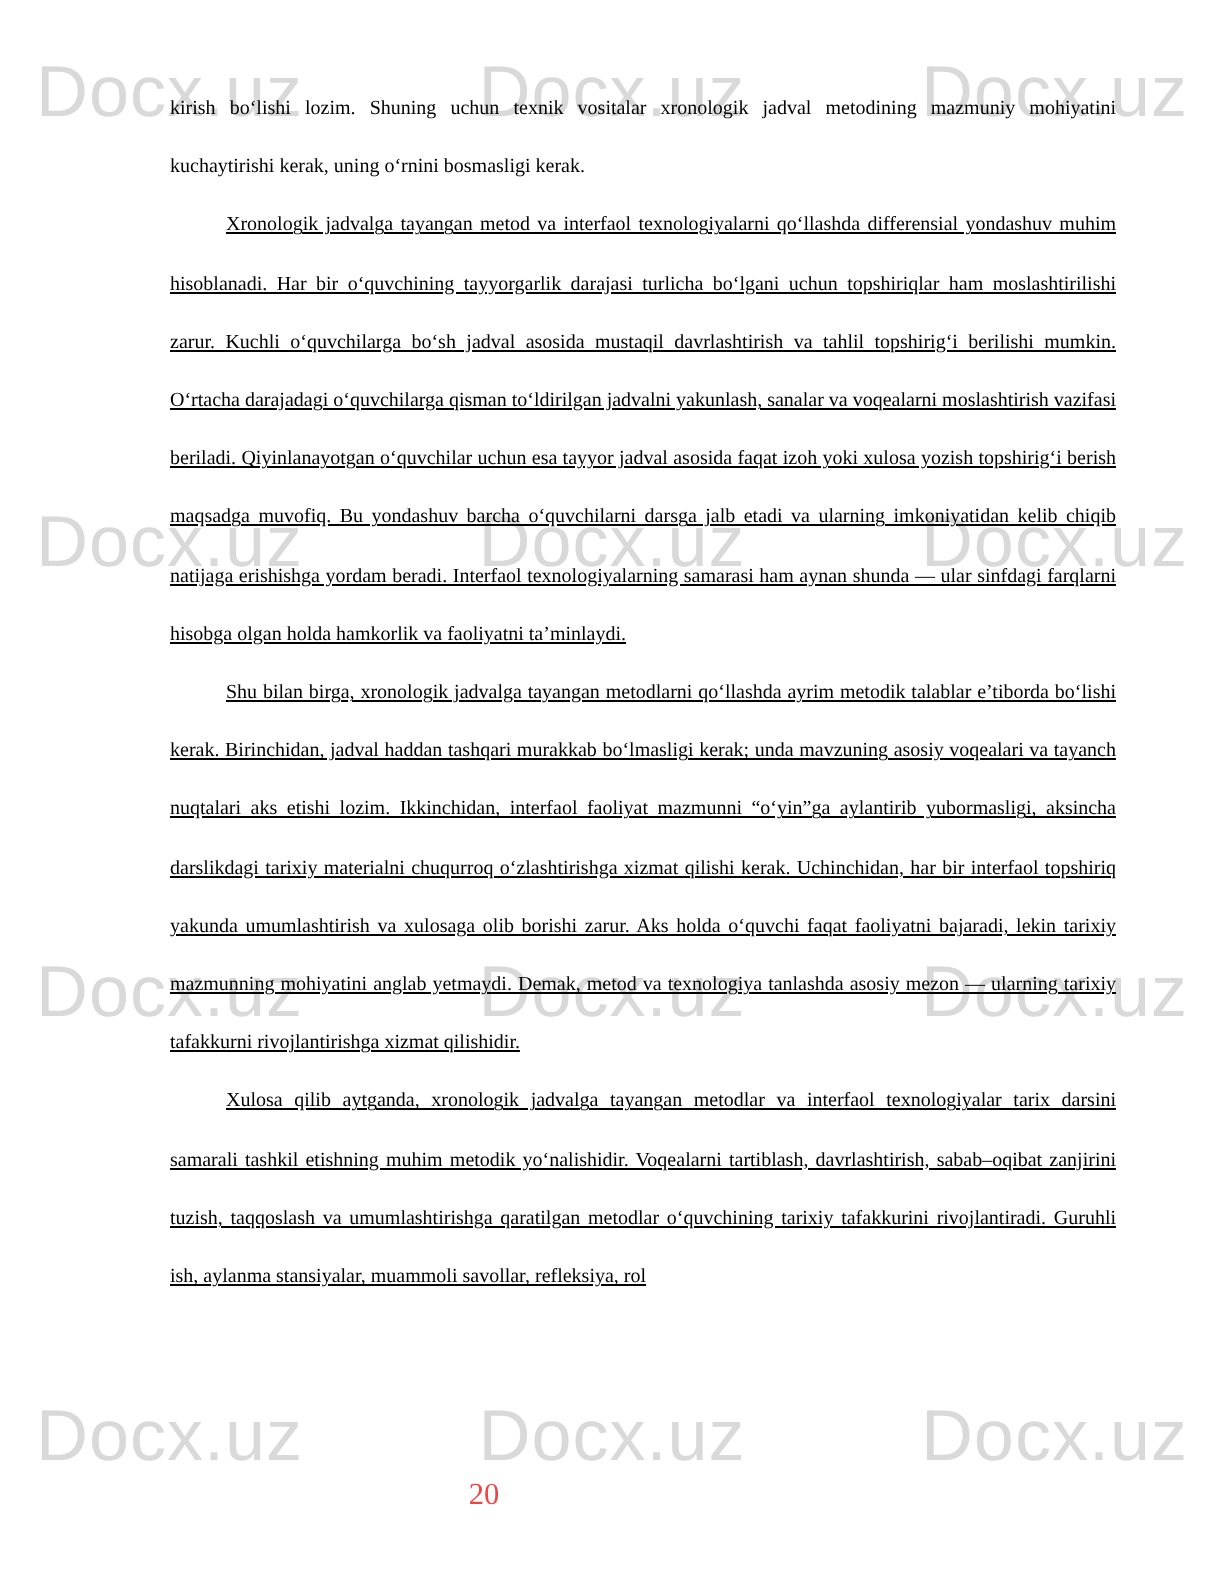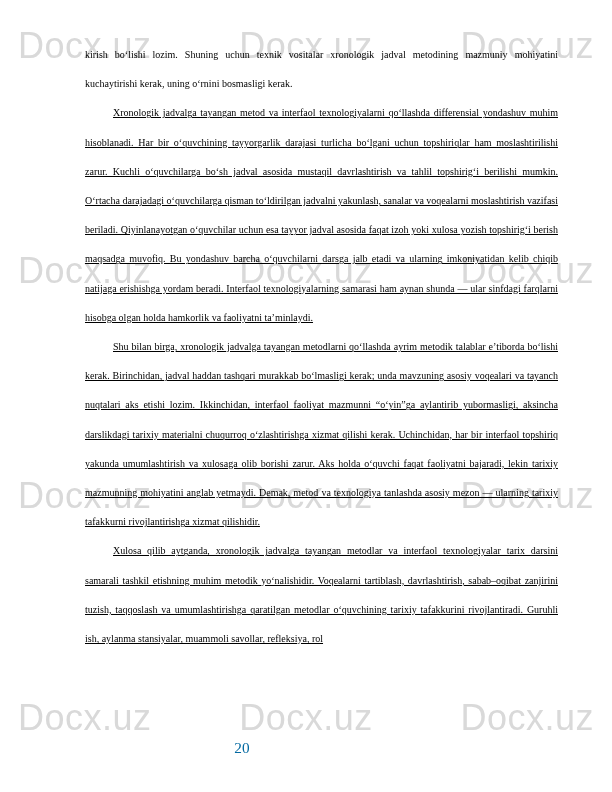--- a/index.html
+++ b/index.html
@@ -71,21 +71,21 @@
 
   
   .page-number {
     position: absolute;
     top: 739px;
     left: 0;
     width: 484px;
     text-align: center;
     font-size: 15.3px;
     line-height: 18px;
-    color: #0369a1;
+    color: #ef4444;
     z-index: 2;
     font-family: "Liberation Serif", "DejaVu Serif", serif;
   }
 </style>
 </head>
 <body>
 
 <div class="page">
 
   <div class="watermark-layer">

